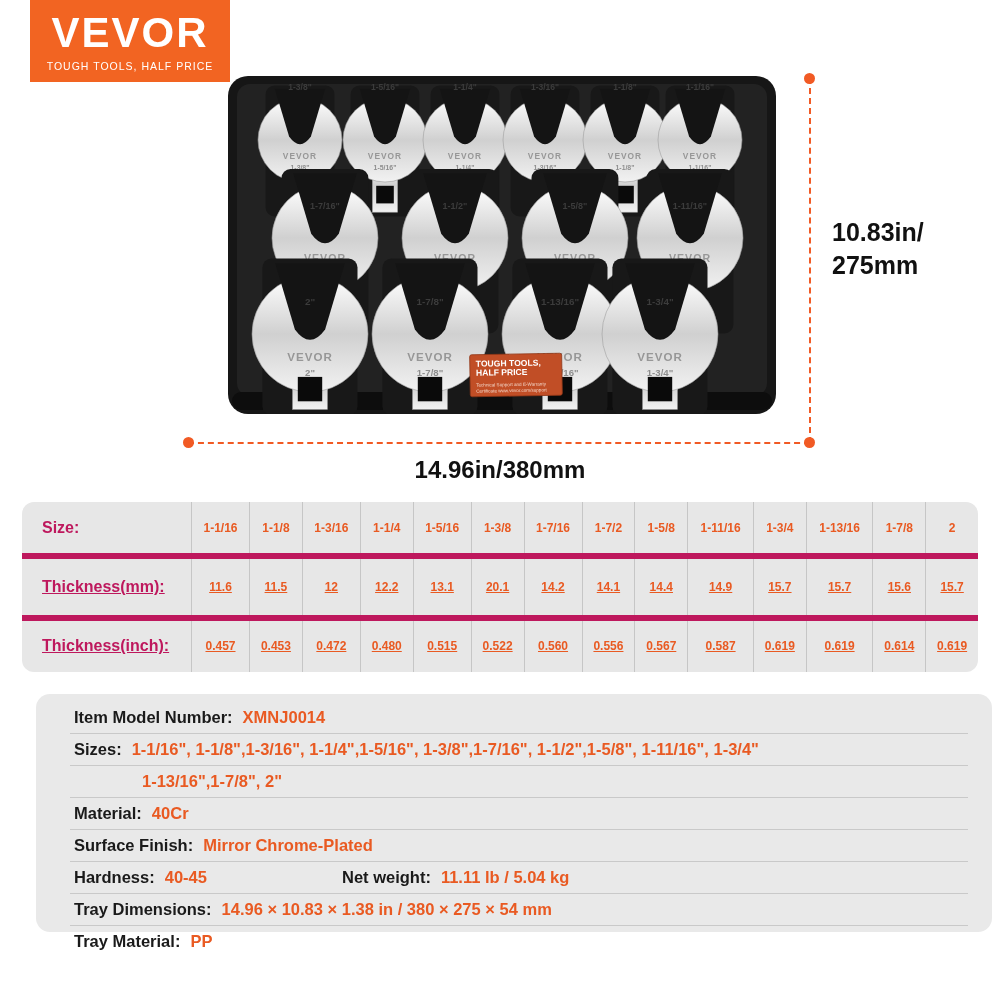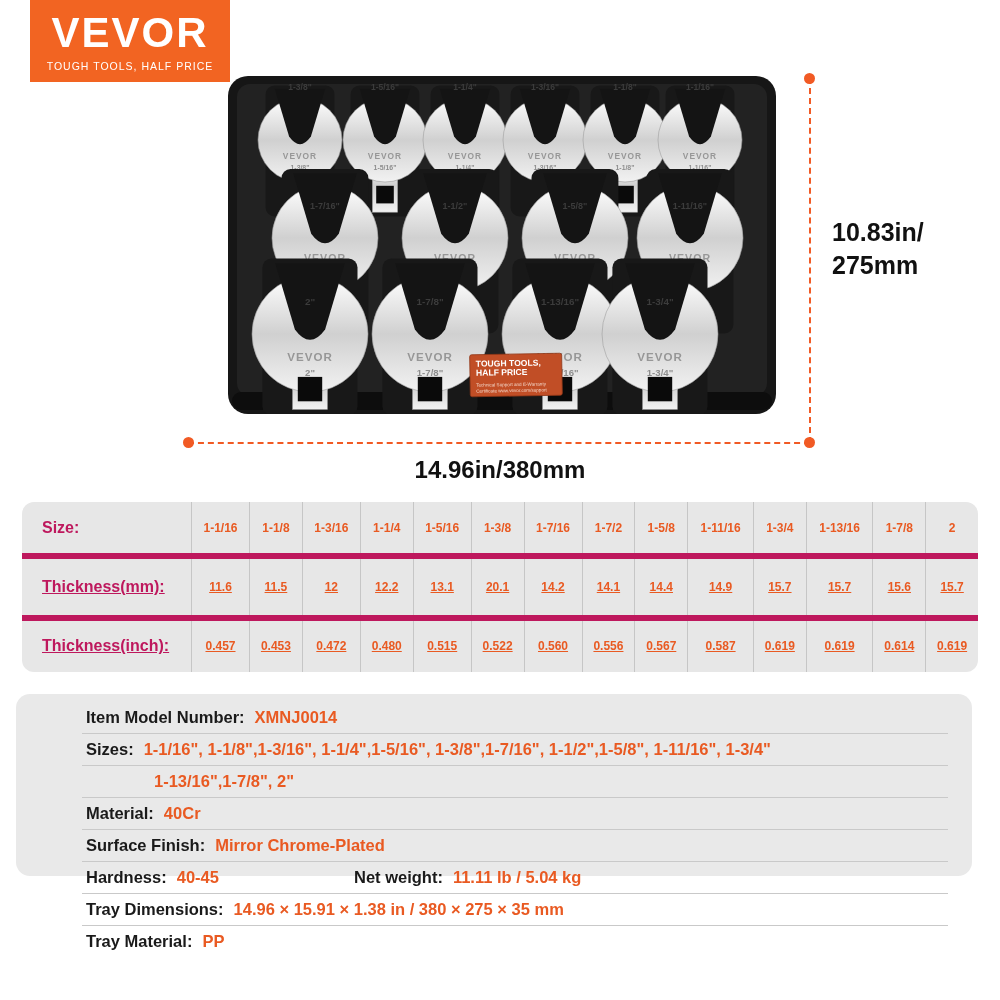--- a/index.html
+++ b/index.html
@@ -49,22 +49,22 @@
     font-weight:bold;width:148px;border-right:1px solid #C6C6C6;
   }
   .size-table td{
     text-align:center;font-size:12px;font-weight:bold;color:#E95A22;
     border-right:1px solid #C6C6C6;padding:0 5px;
   }
   .size-table td:last-child{border-right:none;}
   .size-table tr + tr th, .size-table tr + tr td{border-top:6px solid #be185d;text-decoration:underline;}
   
   .specs{
-    position:absolute;left:16px;top:694px;width:956px;height:182px;
-    background:#E9E9E9;border-radius:14px;padding-top:8px;box-sizing:border-box;padding-left:32px;
+    position:absolute;left:36px;top:694px;width:956px;height:238px;
+    background:#E9E9E9;border-radius:14px;padding-top:8px;box-sizing:border-box;
   }
   .spec-row{
     margin:0 24px 0 34px;padding:4px 0 4px 4px;line-height:23px;
     font-size:16.5px;font-weight:bold;white-space:nowrap;
   }
   .spec-row + .spec-row{border-top:1px solid #C9C9C9;}
   .spec-row.indent{padding-left:72px;}
   .spec-label{color:#1a1a1a;margin-right:10px;}
   .spec-value{color:#E95A22;}
   .spec-pair1{display:inline-block;min-width:268px;}
@@ -279,15 +279,15 @@
     </table>
 </div>
 
 <div class="specs" id="specs">
     <div class="spec-row"><span class="spec-label">Item Model Number:</span><span class="spec-value">XMNJ0014</span></div>
     <div class="spec-row"><span class="spec-label">Sizes:</span><span class="spec-value">1-1/16", 1-1/8",1-3/16", 1-1/4",1-5/16", 1-3/8",1-7/16", 1-1/2",1-5/8", 1-11/16", 1-3/4"</span></div>
     <div class="spec-row indent"><span class="spec-value">1-13/16",1-7/8", 2"</span></div>
     <div class="spec-row"><span class="spec-label">Material:</span><span class="spec-value">40Cr</span></div>
     <div class="spec-row"><span class="spec-label">Surface Finish:</span><span class="spec-value">Mirror Chrome-Plated</span></div>
     <div class="spec-row"><span class="spec-pair1"><span class="spec-label">Hardness:</span><span class="spec-value">40-45</span></span><span class="spec-label">Net weight:</span><span class="spec-value">11.11 lb / 5.04 kg</span></div>
-    <div class="spec-row"><span class="spec-label">Tray Dimensions:</span><span class="spec-value">14.96 × 15.91 × 1.38 in /  380 × 275 × 35 mm</span></div>
+    <div class="spec-row"><span class="spec-label">Tray Dimensions:</span><span class="spec-value">14.96 × 10.83 × 1.38 in /  380 × 275 × 54 mm</span></div>
     <div class="spec-row"><span class="spec-label">Tray Material:</span><span class="spec-value">PP</span></div>
   </div>
 
 </body></html>

